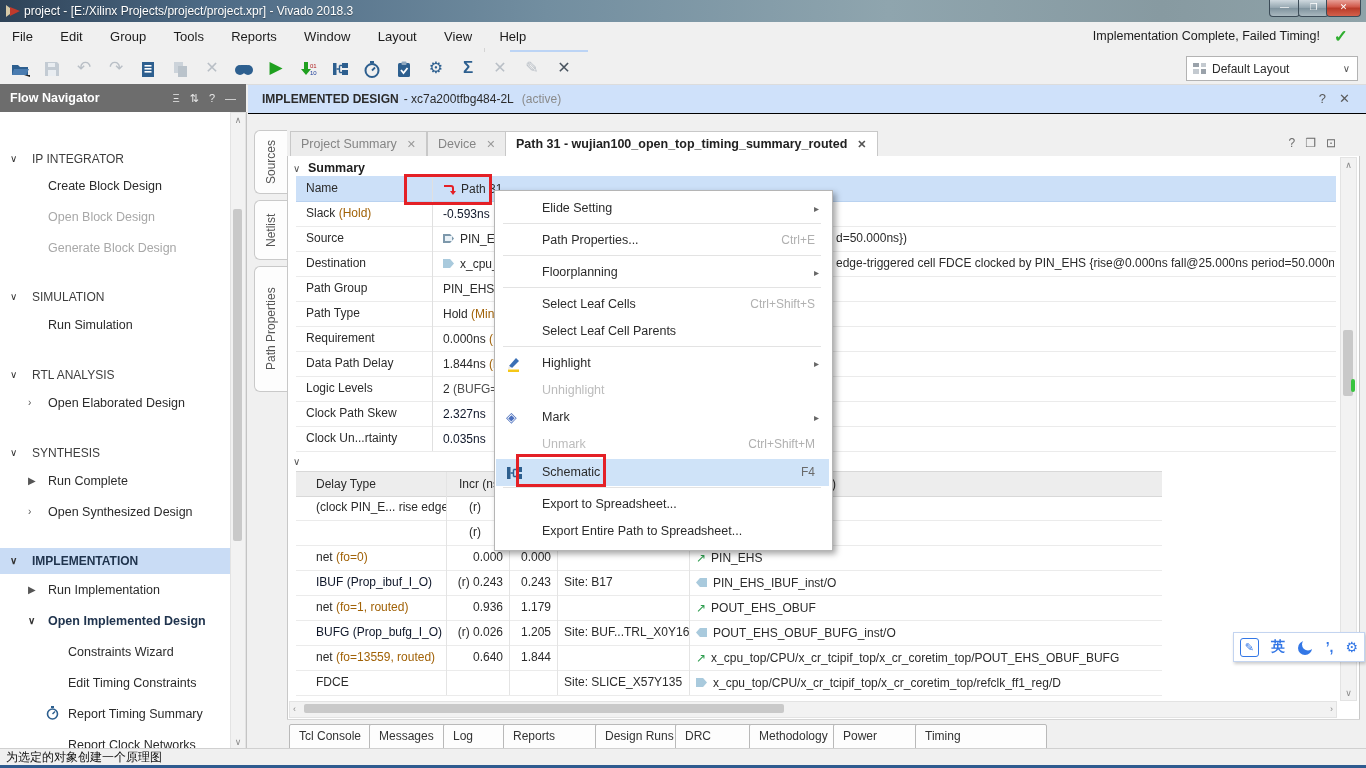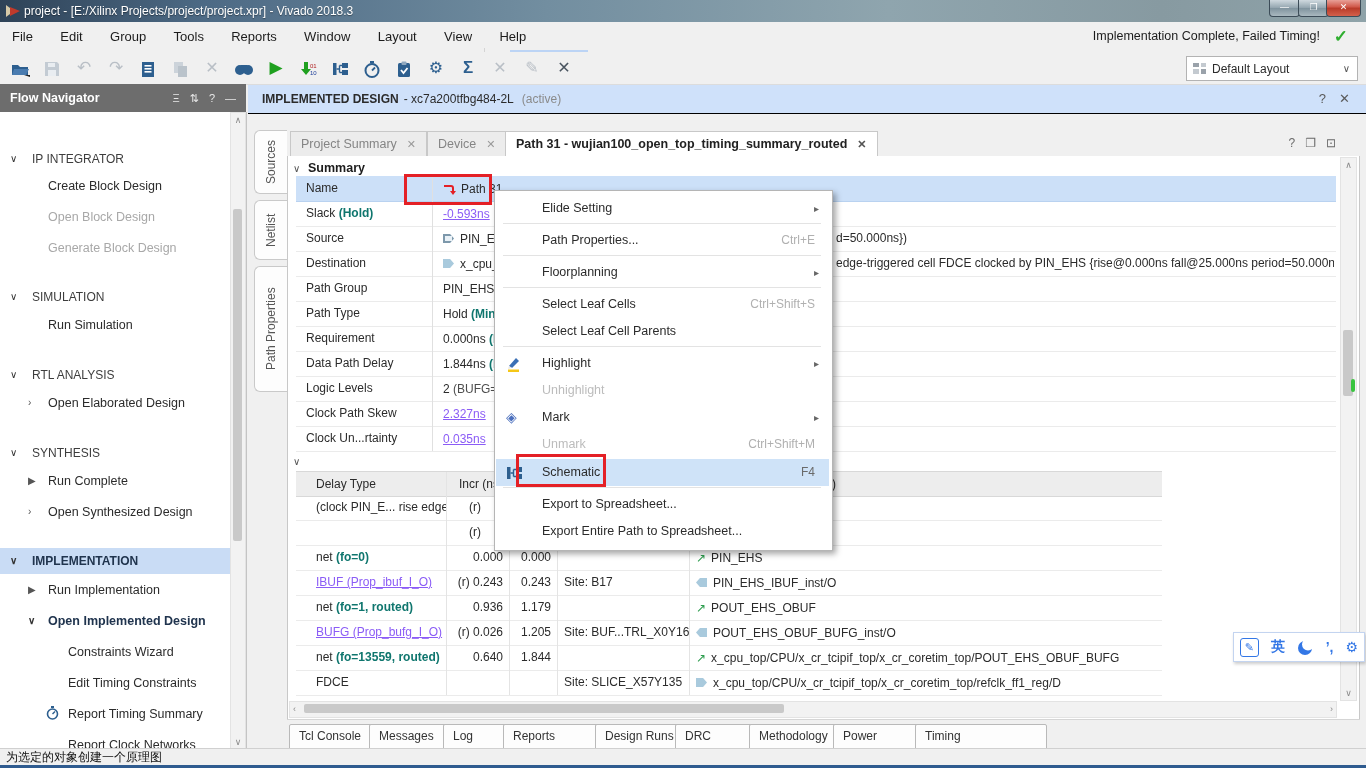--- a/index.html
+++ b/index.html
@@ -87,23 +87,23 @@
   #content{left:287px;top:156px;width:1071px;height:563px;background:#ffffff;border:1px solid #c8c8c8;border-top:none;}
 
   .sec-head{position:absolute;font-weight:bold;color:#1c1c1c;font-size:12.5px;}
   .sec-chev{position:absolute;font-size:10px;color:#555;}
 
   
   .srow{position:absolute;left:296px;width:1040px;height:25px;border-bottom:1px solid #ebebeb;display:flex;}
   .srow .c1{width:126px;padding-left:10px;line-height:24px;border-right:1px solid #e0e0e0;}
   .srow .c2{flex:1;padding-left:10px;line-height:24px;display:flex;align-items:center;}
   .srow.sel{background:#cce0f8;border-bottom:1px solid #b9d2f0;}
-  .gnote{color:#0f766e;font-weight:bold;}
+  .gnote{color:#a16207;}
   .dnote{color:#4d4d4d;}
-  .lnk{color:#8b5cf6;text-decoration:underline;}
+  .lnk{color:#0f172a;}
   .tail{position:absolute;left:540px;top:0;line-height:24px;white-space:nowrap;}
 
   
   .pin{display:inline-block;width:11px;height:9px;margin-right:6px;flex:none;}
   .pin.in{background:#a9cadd;clip-path:polygon(0 0,64% 0,100% 50%,64% 100%,0 100%);}
   .pin.out{background:#a9cadd;clip-path:polygon(100% 0,36% 0,0 50%,36% 100%,100% 100%);}
   .pin.src{background:#e9f1f7;border:0;clip-path:polygon(0 0,64% 0,100% 50%,64% 100%,0 100%);box-shadow:inset 0 0 0 2px #7d98ab;}
   .netarrow{color:#2e9e4f;font-size:12px;margin-right:5px;flex:none;}
 
   

